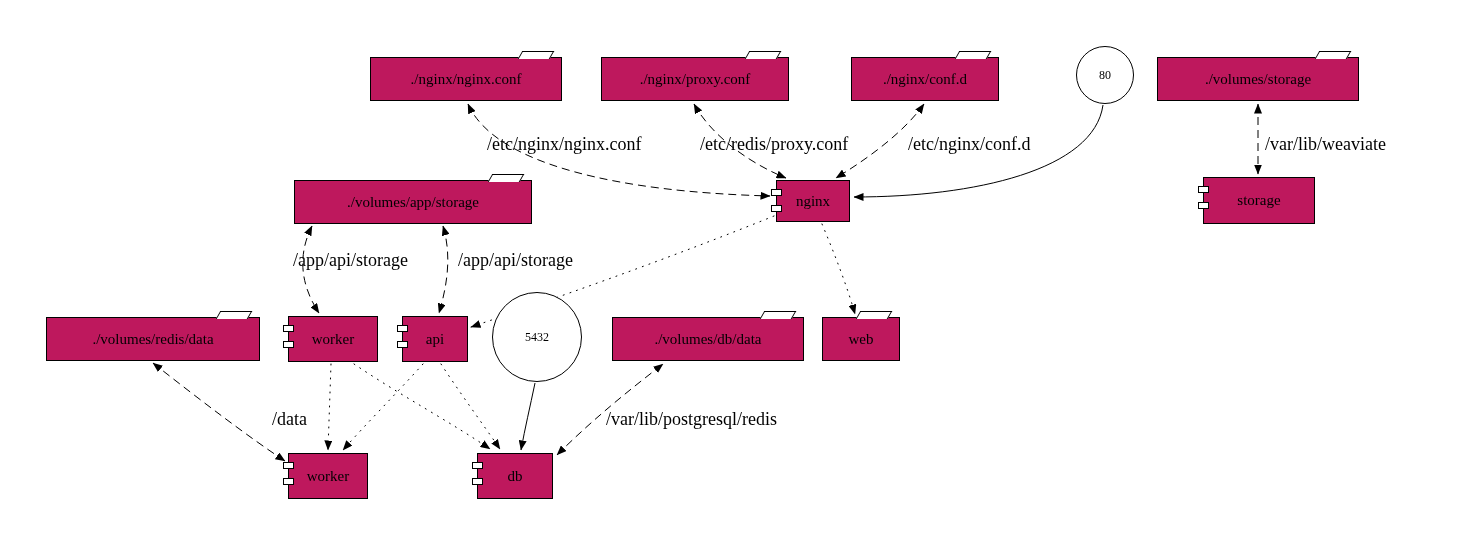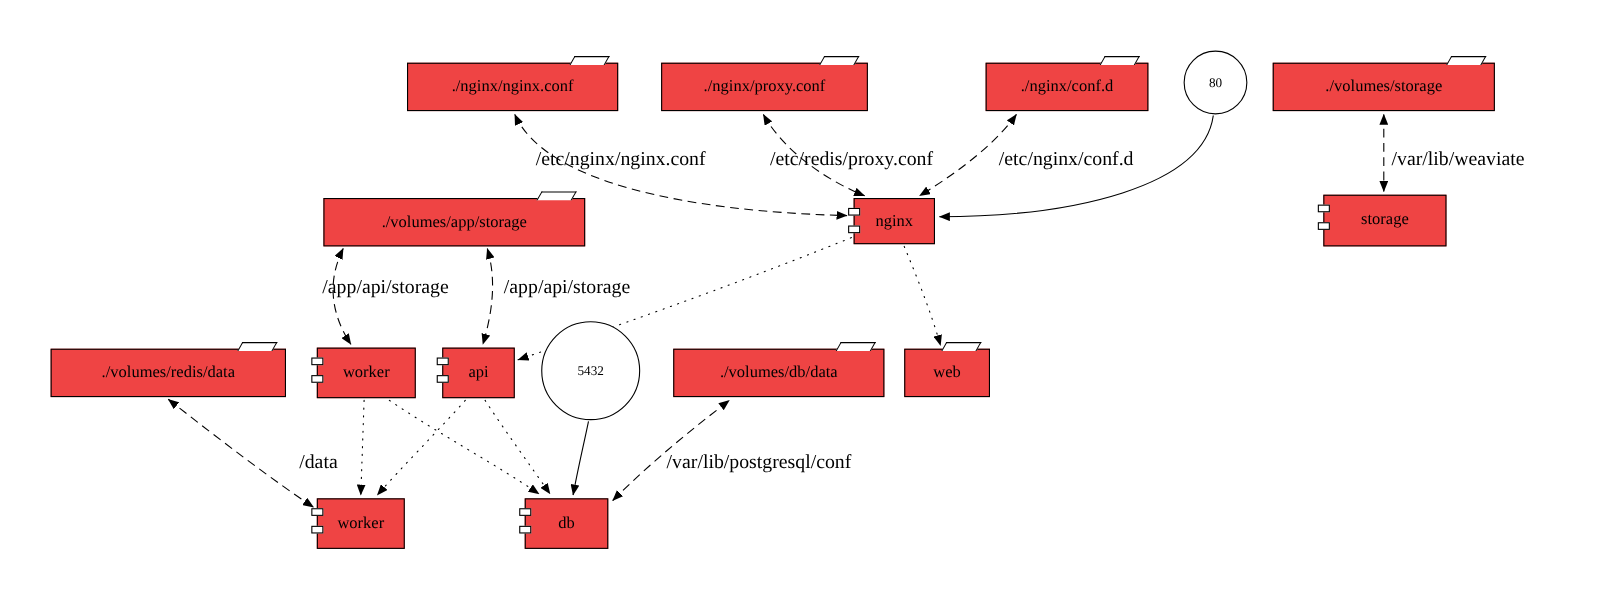--- a/index.html
+++ b/index.html
@@ -13,21 +13,21 @@
     overflow: hidden;
   }
   #edges {
     position: absolute;
     left: 0; top: 0;
     width: 1466px; height: 549px;
   }
   .node {
     position: absolute;
     border: 1px solid #000;
-    background: #ef4444;
+    background: #be185d;
     display: flex;
     align-items: center;
     justify-content: center;
     font-size: 15px;
     box-sizing: border-box;
   }
   .folder-tab {
     position: absolute;
     top: -7px;
     right: 9px;
@@ -105,21 +105,21 @@
   <div class="node folder" style="left:370px; top:57px; width:192px; height:44px;">
     <span class="folder-tab"></span>
     <span class="node-label">./nginx/nginx.conf</span>
   </div>
 
   <div class="node folder" style="left:601px; top:57px; width:188px; height:44px;">
     <span class="folder-tab"></span>
     <span class="node-label">./nginx/proxy.conf</span>
   </div>
 
-  <div class="node folder" style="left:851px; top:57px; width:148px; height:44px;margin-left:45px;">
+  <div class="node folder" style="left:851px; top:57px; width:148px; height:44px;">
     <span class="folder-tab"></span>
     <span class="node-label">./nginx/conf.d</span>
   </div>
 
   <div class="circle" style="left:1076px; top:46px; width:58px; height:58px;">
     <span class="node-label">80</span>
   </div>
 
   <div class="node folder" style="left:1157px; top:57px; width:202px; height:44px;">
     <span class="folder-tab"></span>
@@ -186,15 +186,15 @@
     <span class="node-label">db</span>
   </div>
 
   <div class="edge-label" style="left:487px; top:134px;">/etc/nginx/nginx.conf</div>
   <div class="edge-label" style="left:700px; top:134px;">/etc/redis/proxy.conf</div>
   <div class="edge-label" style="left:908px; top:134px;">/etc/nginx/conf.d</div>
   <div class="edge-label" style="left:1265px; top:134px;">/var/lib/weaviate</div>
   <div class="edge-label" style="left:293px; top:250px;">/app/api/storage</div>
   <div class="edge-label" style="left:458px; top:250px;">/app/api/storage</div>
   <div class="edge-label" style="left:272px; top:409px;">/data</div>
-  <div class="edge-label" style="left:606px; top:409px;">/var/lib/postgresql/conf</div>
+  <div class="edge-label" style="left:606px; top:409px;">/var/lib/postgresql/redis</div>
 
 </div>
 
 </body></html>

